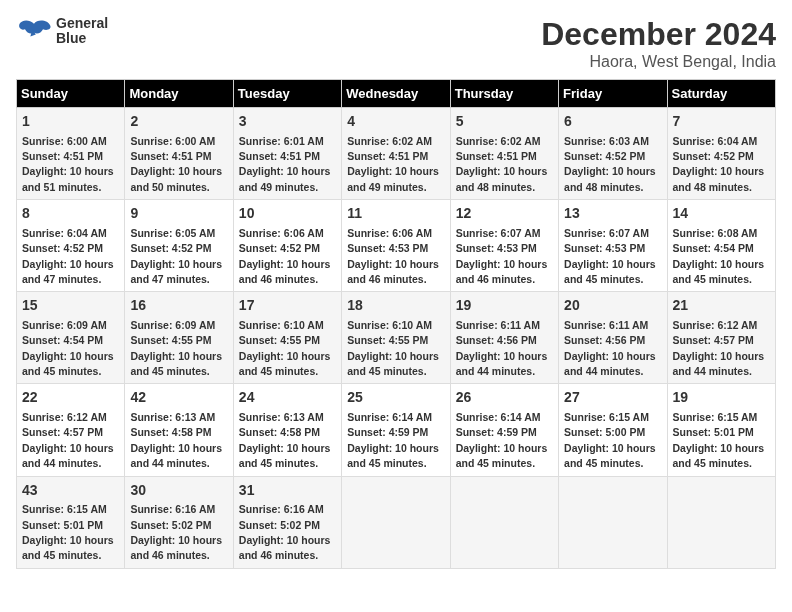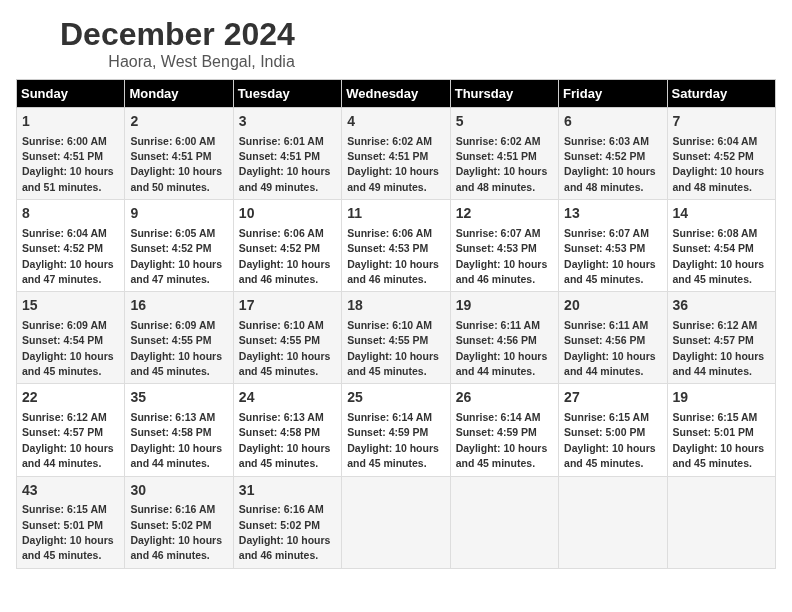--- a/index.html
+++ b/index.html
@@ -85,20 +85,30 @@
       font-weight: bold;
     }
     td.empty {
       background-color: #f0f0f0;
     }
   </style>
 </head>
 <body>
 
 <div class="header-area">
+  <div class="logo">
+    <svg class="logo-bird" viewBox="0 0 40 32" xmlns="http://www.w3.org/2000/svg">
+      <path d="M20 8 C24 2, 36 4, 38 10 C40 14, 34 16, 30 14 C28 18, 24 20, 20 18 C16 20, 12 18, 10 14 C6 16, 2 12, 4 8 C6 4, 14 2, 20 8Z" fill="#3068b0"></path>
+      <path d="M18 14 L22 20 L16 22 L18 14Z" fill="#3068b0"></path>
+    </svg>
+    <div class="logo-text">
+      <div>General</div>
+      <div>Blue</div>
+    </div>
+  </div>
   <div class="title-area">
     <div class="month-title">December 2024</div>
     <div class="location-title">Haora, West Bengal, India</div>
   </div>
 </div>
 
 <table>
   <thead>
     <tr>
 
@@ -191,31 +201,31 @@
       </td>
         <td>
         <span class="day-num">19</span>
         <span class="day-info">Sunrise: 6:11 AM<br>Sunset: 4:56 PM<br>Daylight: 10 hours and 44 minutes.</span>
       </td>
         <td>
         <span class="day-num">20</span>
         <span class="day-info">Sunrise: 6:11 AM<br>Sunset: 4:56 PM<br>Daylight: 10 hours and 44 minutes.</span>
       </td>
         <td>
-        <span class="day-num">36</span>
+        <span class="day-num">21</span>
         <span class="day-info">Sunrise: 6:12 AM<br>Sunset: 4:57 PM<br>Daylight: 10 hours and 44 minutes.</span>
       </td>
       </tr>
       <tr>
         <td>
         <span class="day-num">22</span>
         <span class="day-info">Sunrise: 6:12 AM<br>Sunset: 4:57 PM<br>Daylight: 10 hours and 44 minutes.</span>
       </td>
         <td>
-        <span class="day-num">35</span>
+        <span class="day-num">42</span>
         <span class="day-info">Sunrise: 6:13 AM<br>Sunset: 4:58 PM<br>Daylight: 10 hours and 44 minutes.</span>
       </td>
         <td>
         <span class="day-num">24</span>
         <span class="day-info">Sunrise: 6:13 AM<br>Sunset: 4:58 PM<br>Daylight: 10 hours and 45 minutes.</span>
       </td>
         <td>
         <span class="day-num">25</span>
         <span class="day-info">Sunrise: 6:14 AM<br>Sunset: 4:59 PM<br>Daylight: 10 hours and 45 minutes.</span>
       </td>

